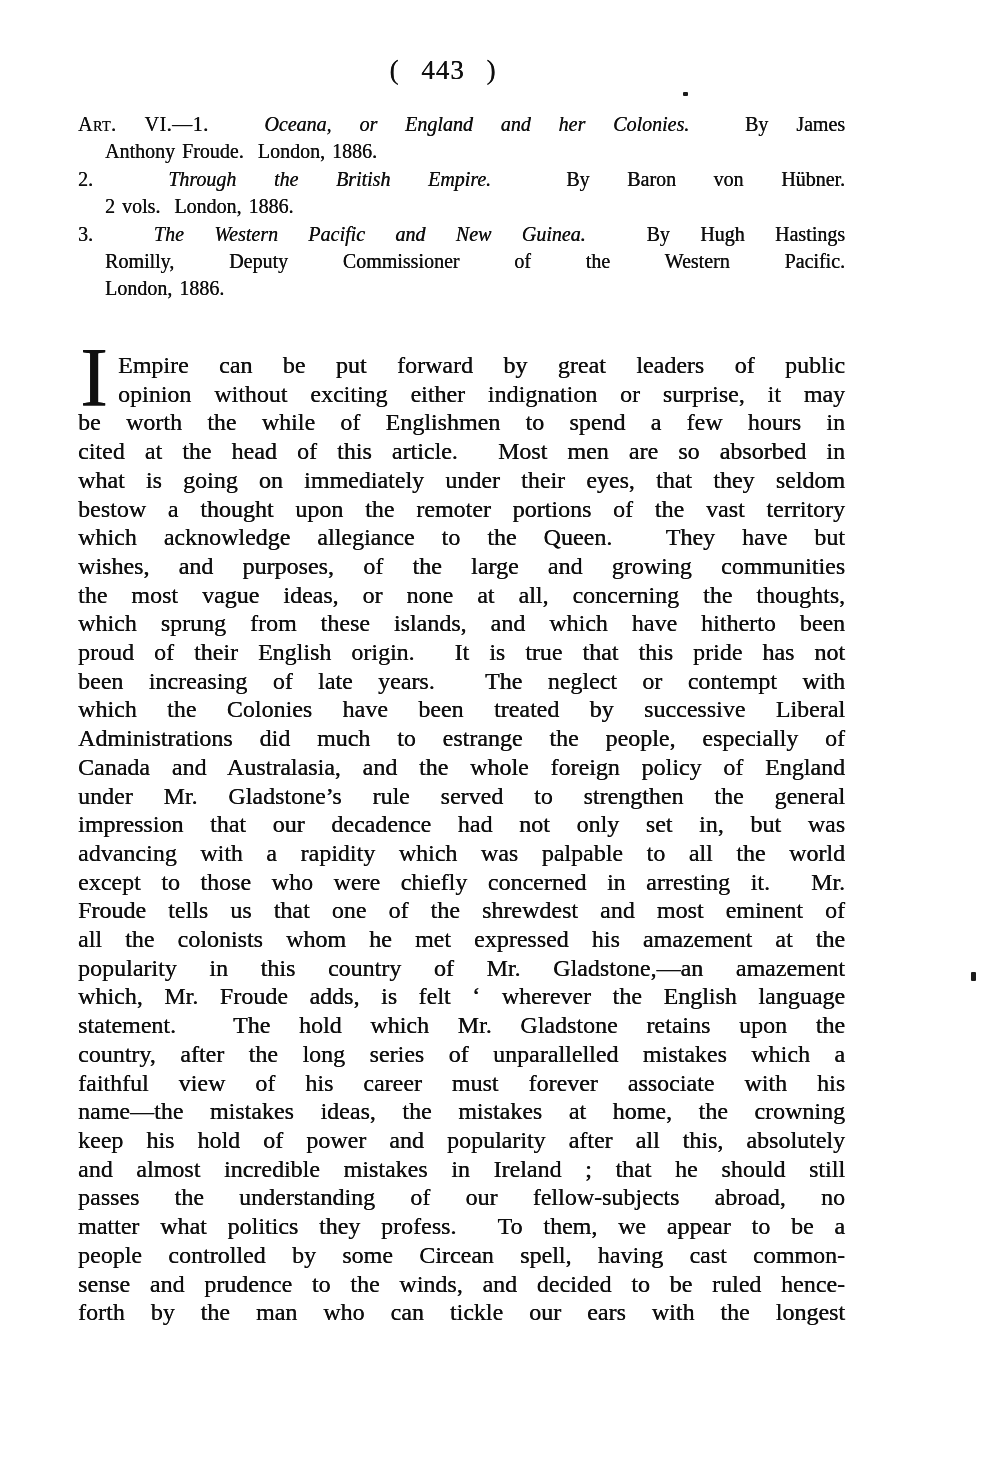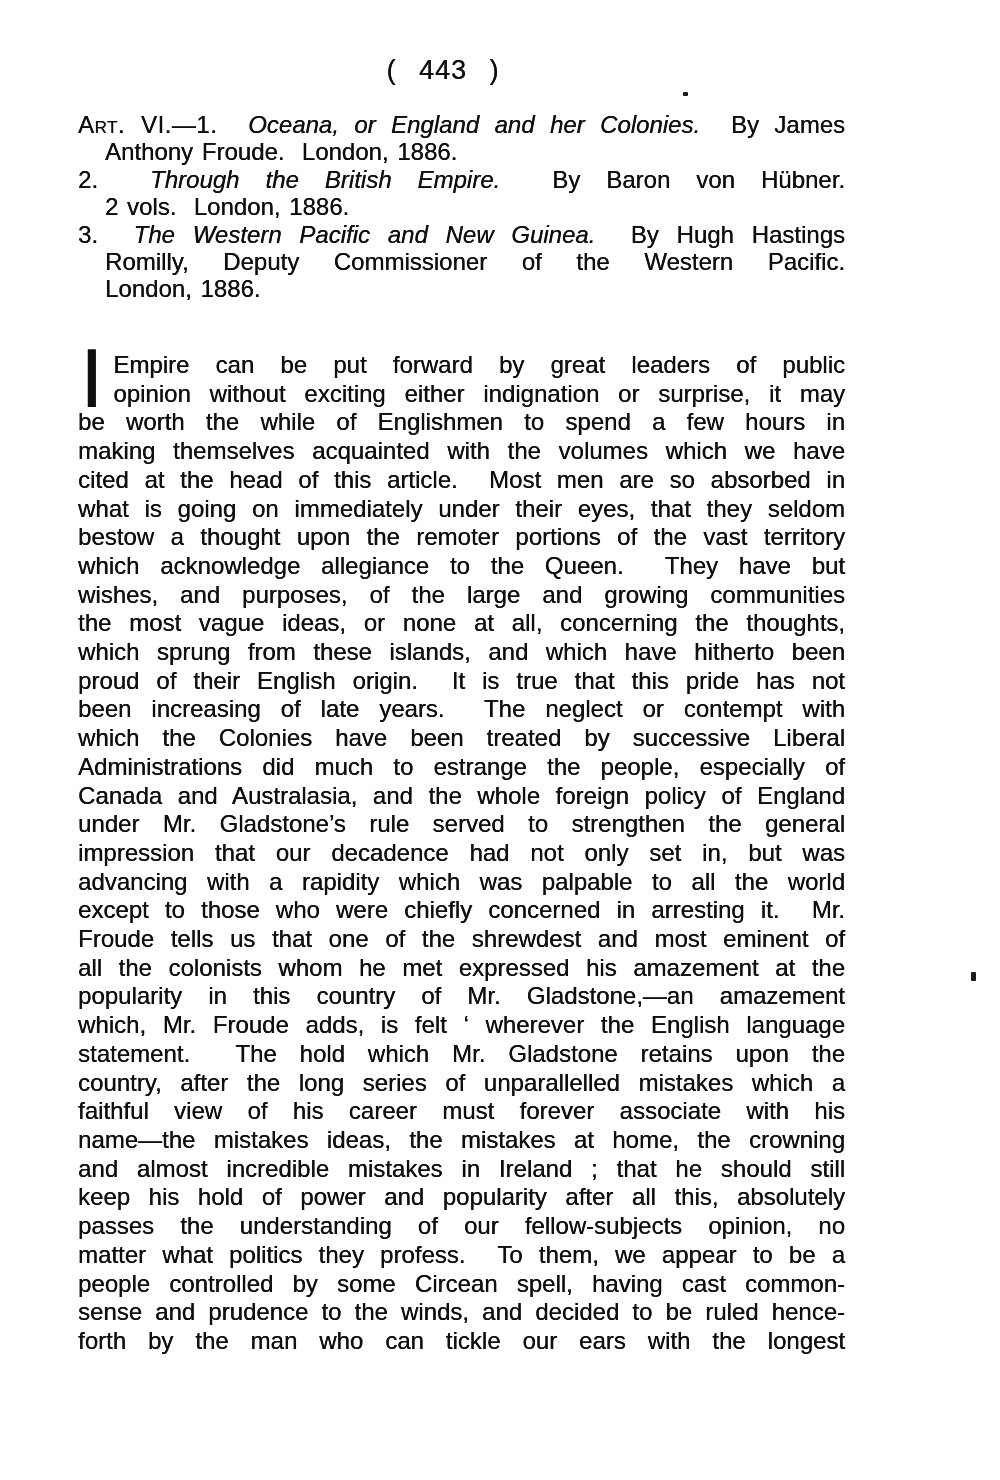--- a/index.html
+++ b/index.html
@@ -3,40 +3,40 @@
 <meta charset="utf-8">
 <style>
   * { margin: 0; padding: 0; box-sizing: border-box; }
   html, body { background: #ffffff; }
   .page {
     position: relative;
     width: 1000px;
     height: 1480px;
     background: #ffffff;
     color: #0f0f0f;
-    font-family: Liberation Sans, sans-serif;
+    font-family: Liberation Serif, serif;
     overflow: hidden;
     text-shadow: 0.3px 0 0 currentColor;
   }
   .page-number {
     position: absolute;
     top: 55px;
     left: 78px;
     width: 730px;
     text-align: center;
     font-size: 27px;
     word-spacing: 14px;
     letter-spacing: 1px;
   }
   .bibliography {
     position: absolute;
     top: 111px;
     left: 78px;
     width: 767px;
-    font-size: 24px;
+    font-size: 20px;
     line-height: 27.4px;
     word-spacing: 2px;
   }
   .bib-line.cont { padding-left: 27px; }
   .bib-line.just { text-align: justify; text-align-last: justify; }
   .seg-smallcaps { font-variant: small-caps; letter-spacing: 0.5px; }
   .seg-italic { font-style: italic; }
   .article-body {
     position: absolute;
     top: 351px;
@@ -81,21 +81,20 @@
       <div class="bib-line first just"><span class="seg-plain">3.&nbsp; </span><span class="seg-italic">The Western Pacific and New Guinea.</span><span class="seg-plain">&nbsp; By Hugh Hastings</span></div>
       <div class="bib-line cont just"><span class="seg-plain">Romilly, Deputy Commissioner of the Western Pacific.</span></div>
       <div class="bib-line cont"><span class="seg-plain">London, 1886.</span></div>
     </section>
 
   <section class="article-body" id="article-body">
     <span class="dropcap">I</span>
       <div class="line">Empire can be put forward by great leaders of public</div>
       <div class="line">opinion without exciting either indignation or surprise, it may</div>
       <div class="line">be worth the while of Englishmen to spend a few hours in</div>
-      <div class="line">making themselves acquainted with the volumes which we have</div>
       <div class="line">cited at the head of this article.&nbsp; Most men are so absorbed in</div>
       <div class="line">what is going on immediately under their eyes, that they seldom</div>
       <div class="line">bestow a thought upon the remoter portions of the vast territory</div>
       <div class="line">which acknowledge allegiance to the Queen.&nbsp; They have but</div>
       <div class="line">wishes, and purposes, of the large and growing communities</div>
       <div class="line">the most vague ideas, or none at all, concerning the thoughts,</div>
       <div class="line">which sprung from these islands, and which have hitherto been</div>
       <div class="line">proud of their English origin.&nbsp; It is true that this pride has not</div>
       <div class="line">been increasing of late years.&nbsp; The neglect or contempt with</div>
       <div class="line">which the Colonies have been treated by successive Liberal</div>
@@ -106,23 +105,23 @@
       <div class="line">advancing with a rapidity which was palpable to all the world</div>
       <div class="line">except to those who were chiefly concerned in arresting it.&nbsp; Mr.</div>
       <div class="line">Froude tells us that one of the shrewdest and most eminent of</div>
       <div class="line">all the colonists whom he met expressed his amazement at the</div>
       <div class="line">popularity in this country of Mr. Gladstone,—an amazement</div>
       <div class="line">which, Mr. Froude adds, is felt ‘ wherever the English language</div>
       <div class="line">statement.&nbsp; The hold which Mr. Gladstone retains upon the</div>
       <div class="line">country, after the long series of unparallelled mistakes which a</div>
       <div class="line">faithful view of his career must forever associate with his</div>
       <div class="line">name—the mistakes ideas, the mistakes at home, the crowning</div>
+      <div class="line">keep his hold of power and popularity after all this, absolutely</div>
       <div class="line">and almost incredible mistakes in Ireland ; that he should still</div>
-      <div class="line">keep his hold of power and popularity after all this, absolutely</div>
-      <div class="line">passes the understanding of our fellow-subjects opinion, no</div>
+      <div class="line">passes the understanding of our fellow-subjects abroad, no</div>
       <div class="line">matter what politics they profess.&nbsp; To them, we appear to be a</div>
       <div class="line">people controlled by some Circean spell, having cast common-</div>
       <div class="line">sense and prudence to the winds, and decided to be ruled hence-</div>
       <div class="line">forth by the man who can tickle our ears with the longest</div>
     </section>
 
   <span class="speck speck-1"></span>
   <span class="speck speck-2"></span>
 </div>
 

